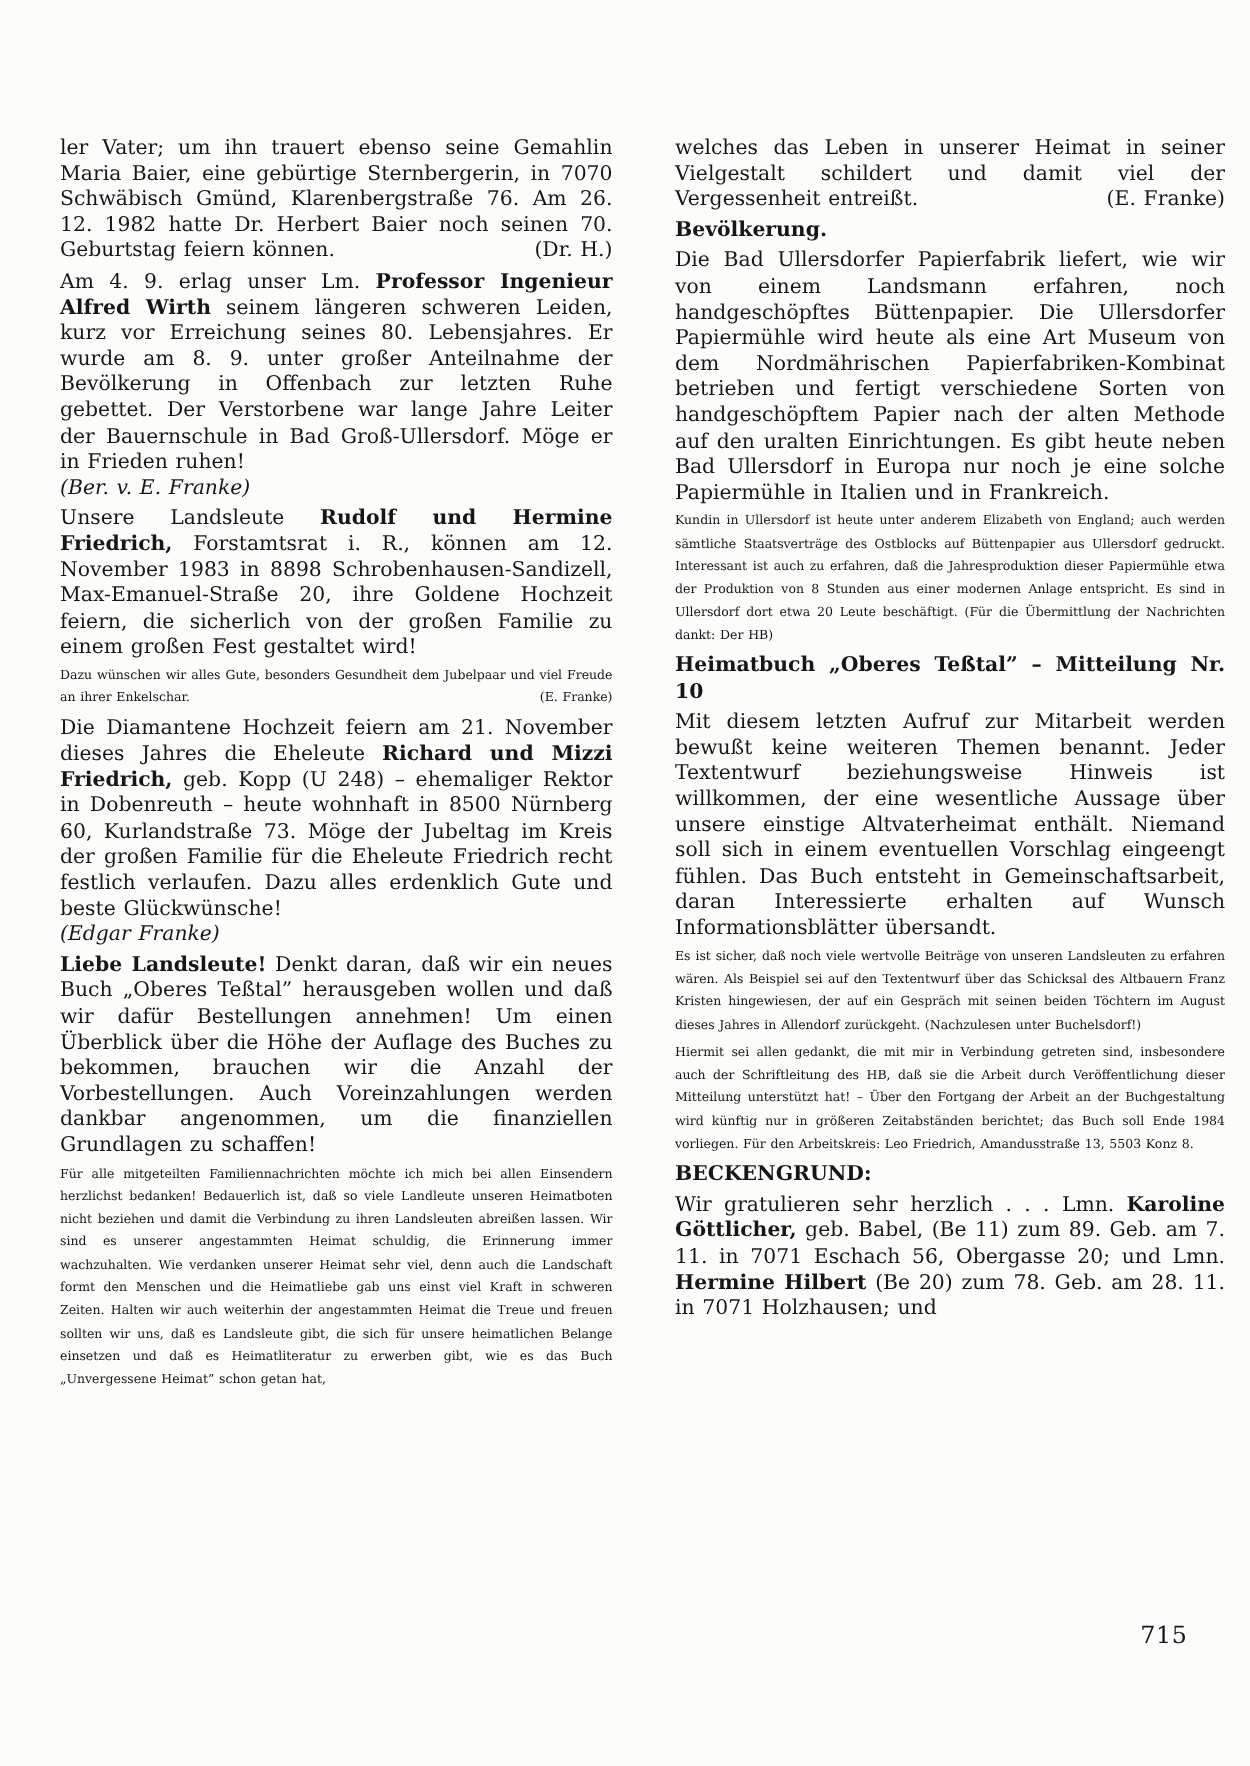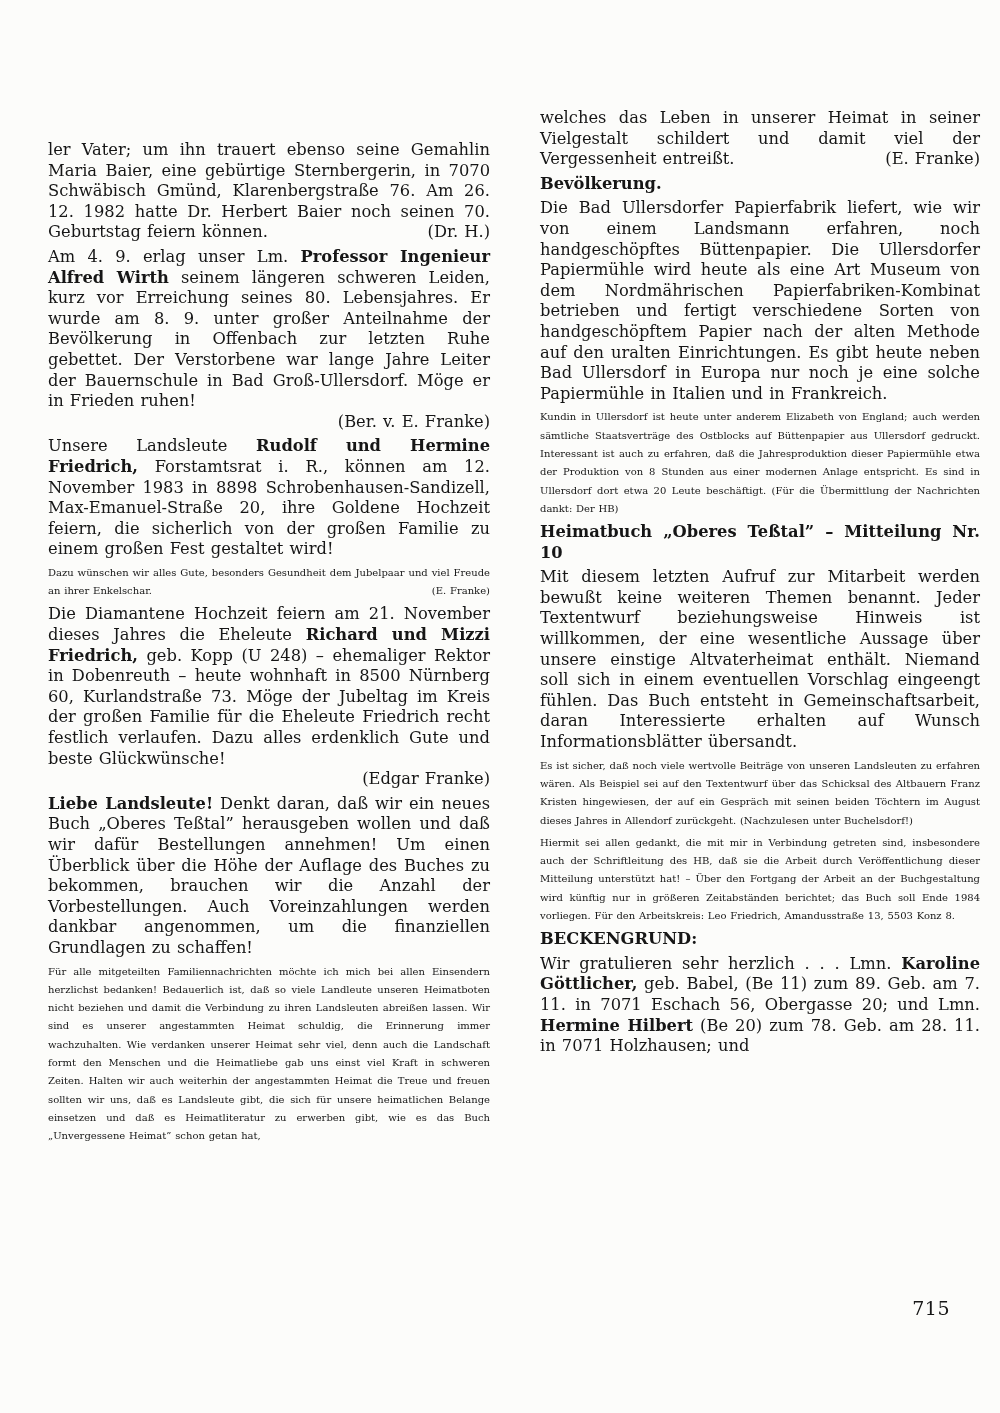--- a/index.html
+++ b/index.html
@@ -15,39 +15,39 @@
     background: #fcfcfa;
     color: #161616;
     font-family: "DejaVu Serif", "Liberation Serif", serif;
     overflow: hidden;
   }
   .col {
     position: absolute;
     top: 104px;
     width: 442px;
   }
-  .col-left  { left: 48px; margin-top: 32px; }
+  .col-left  { left: 48px; }
   .col-right { left: 512px; width: 440px; margin-left: 28px; }
 
   p.block {
     margin: 4px 0 0 0;
     text-align: justify;
     hyphens: auto;
     -webkit-hyphens: auto;
     word-spacing: 0.06em;
   }
   p.regular { font-size: 16.3px; line-height: 20.6px; }
   p.small   { font-size: 10px; line-height: 18.3px; }
   p.heading { font-weight: bold; }
   .gap-md { margin-top: 11px; }
   .gap-lg { margin-top: 19px; }
 
   .b { font-weight: bold; }
   .sig { float: right; padding-left: 12px; }
-  .sig-line { display: block; text-align: right; }
+  .sig-line { display: block; text-align: left; font-style: italic; }
 
   .page-number {
     position: absolute;
     top: 1297px;
     right: 50px;
     font-size: 19px;
     letter-spacing: 0.5px;
   }
 </style>
 </head>

